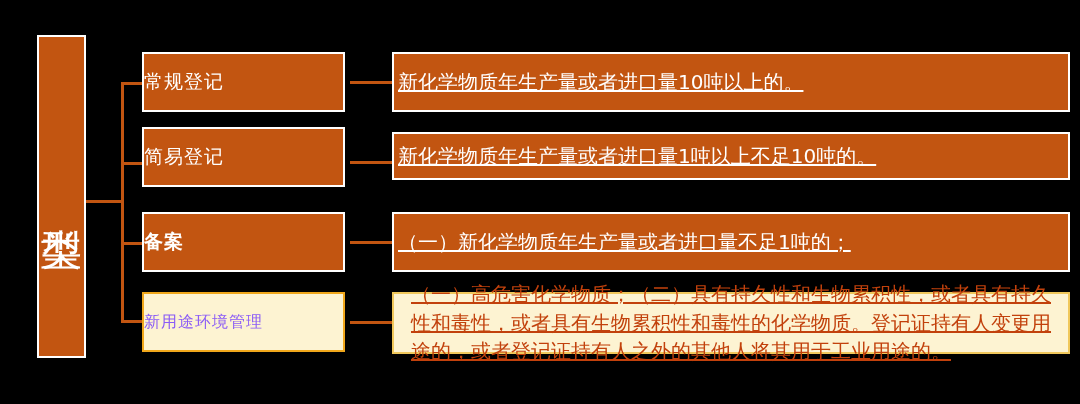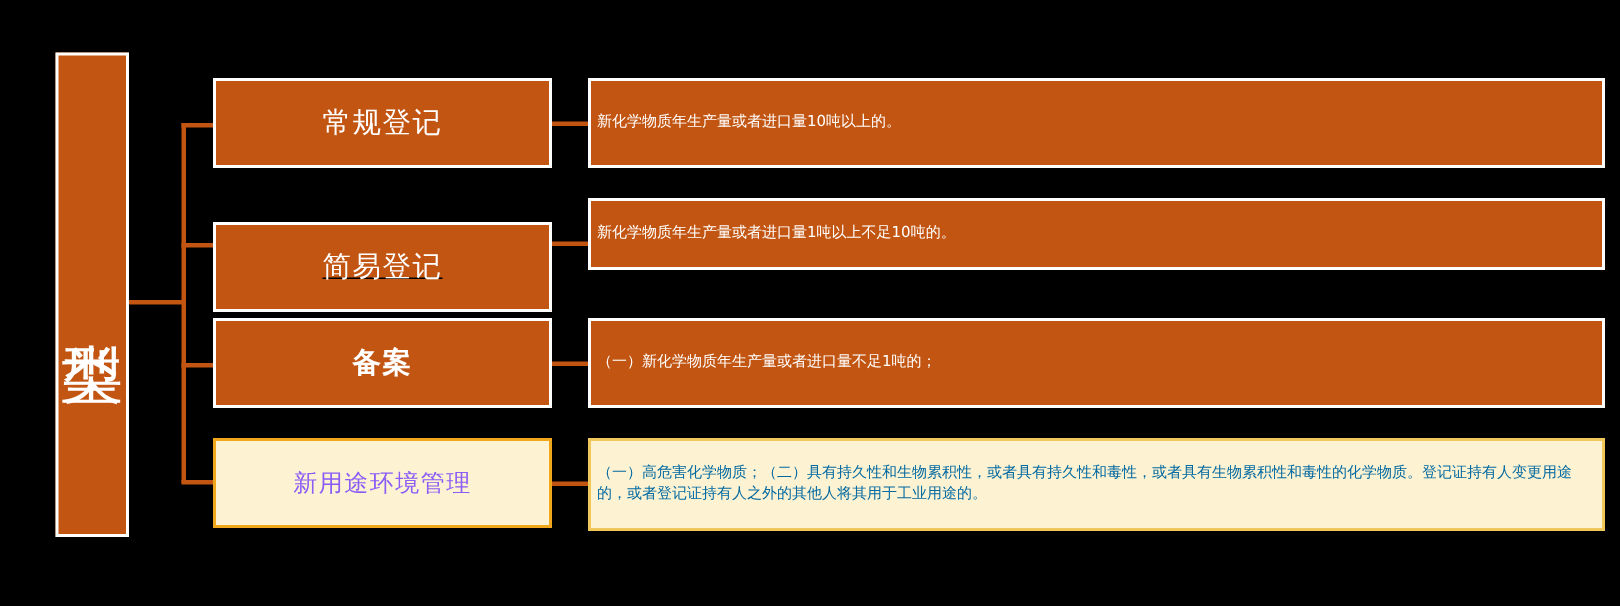--- a/index.html
+++ b/index.html
@@ -14,47 +14,48 @@
     display:flex;align-items:center;justify-content:center;
   }
   .root-text{
     color:#FFFFFF;font-size:41px;line-height:1.04;
     writing-mode:vertical-rl;text-orientation:upright;
     letter-spacing:1px;white-space:pre;
   }
 
   
   .cat-box{
-    position:absolute;left:142px;width:226px;
+    position:absolute;left:142px;width:203px;
     background:#C25511;border:2px solid #FFFFFF;box-sizing:border-box;
-    display:flex;align-items:center;justify-content:center;
+    display:flex;align-items:center;justify-content:flex-start;
   }
   .cat-text{color:#FFFFFF;font-size:19px;letter-spacing:1px;}
 
   .cat-box.alt{background:#FDF3D2;border:2px solid #F0A71B;}
   .cat-box.alt .cat-text{color:#8b5cf6;font-size:16px;}
 
   .cat1{top:52px;height:60px;}
-  .cat2{top:148px;height:60px;text-decoration:underline;}
+  .cat2{top:127px;height:60px;}
   .cat3{top:212px;height:60px;font-weight:bold;}
   .cat4{top:292px;height:60px;}
 
   
   .desc-box{
     position:absolute;left:392px;width:678px;
     background:#C25511;border:2px solid #FFFFFF;box-sizing:border-box;
     display:flex;flex-direction:column;justify-content:center;
     padding:2px 4px;
   }
   .desc-line{
-    color:#FFFFFF;font-size:10px;line-height:1.42;
+    color:#FFFFFF;font-size:20px;line-height:1.42;
     white-space:pre-wrap;
+    text-decoration:underline;
   }
   .desc-box.alt{background:#FDF3D2;border:2px solid #F0C75B;}
-  .desc-box.alt .desc-line{color:#0369a1;}
+  .desc-box.alt .desc-line{color:#c2410c;margin-left:13px;}
 
   .d1{top:52px;height:60px;}
   .d2{top:132px;height:48px;}
   .d3{top:212px;height:60px;gap:20px;}
   .d4{top:292px;height:62px;}
 
   
   .conn{position:absolute;background:#C25511;}
   
   .stub-root{left:86px;top:200px;width:37px;height:3px;}

